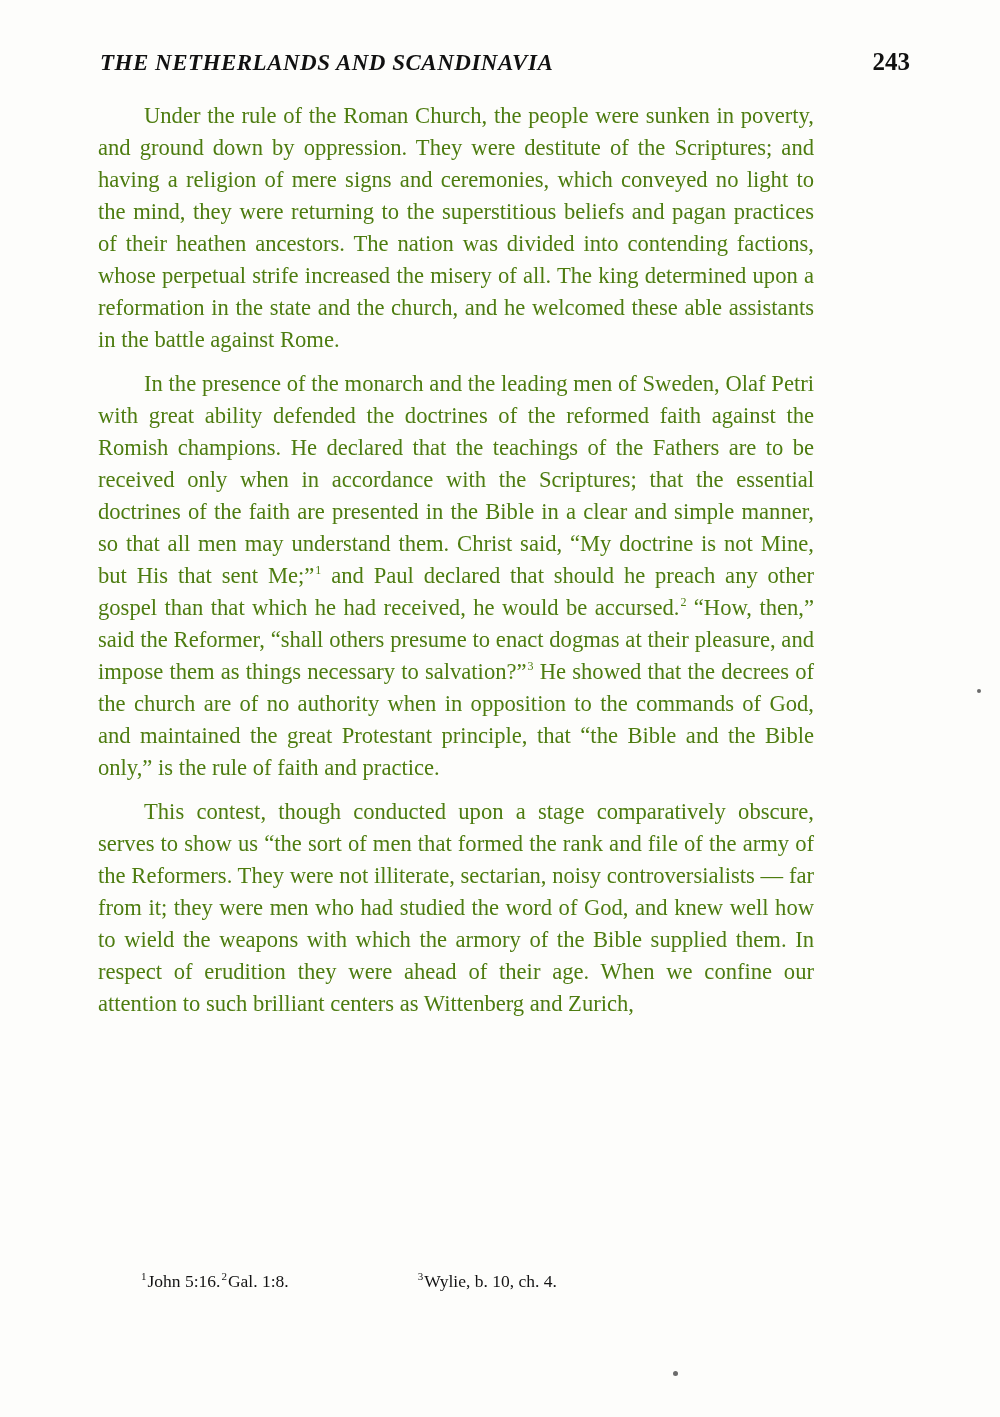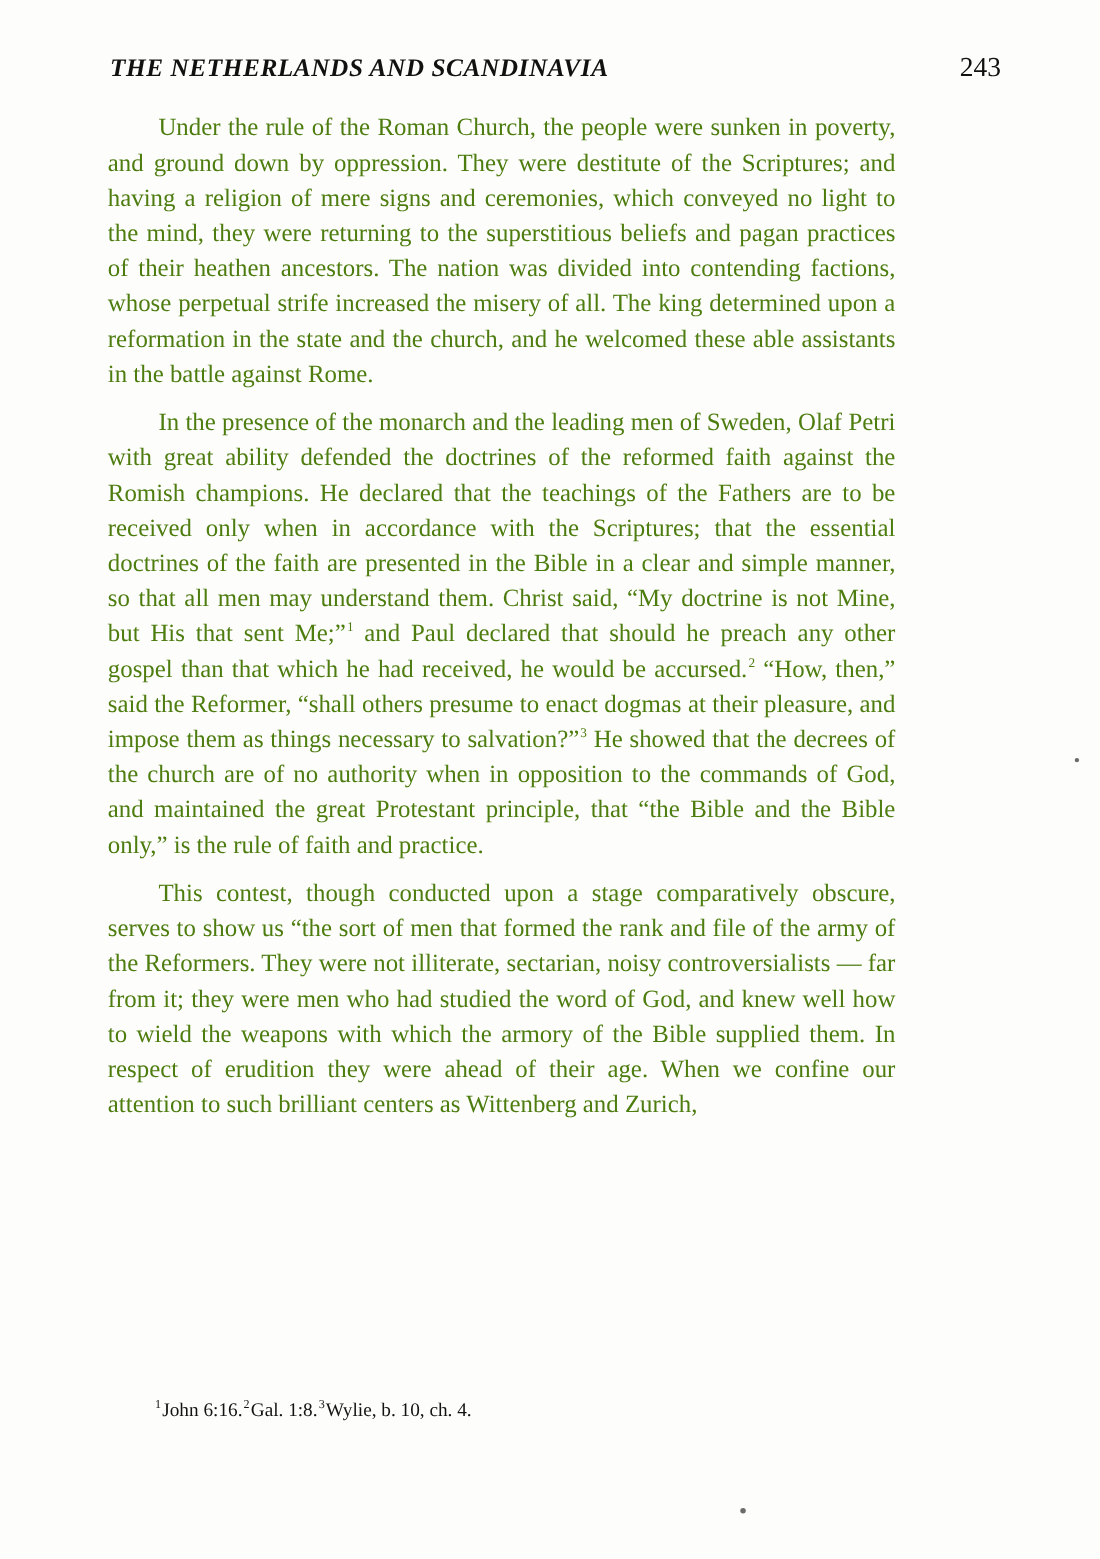--- a/index.html
+++ b/index.html
@@ -35,21 +35,21 @@
     font-family: "Liberation Serif", serif;
     font-style: italic;
     font-weight: bold;
     font-size: 23px;
     letter-spacing: 0.5px;
     white-space: nowrap;
     color: #111;
   }
   .page-number {
     font-family: "Liberation Serif", serif;
-    font-weight: normal;
+    font-weight: bold;
     font-size: 25px;
     color: #111;
   }
   .body-text {
     position: absolute;
     top: 100px;
     left: 98px;
     width: 716px;
     font-size: 22.6px;
     line-height: 32px;
@@ -77,21 +77,21 @@
     width: 716px;
     font-size: 17.5px;
     color: #131313;
     display: flex;
   }
   .footnote {
     white-space: nowrap;
   }
   .fn-1 { margin-left: 42px; }
   .fn-2 { }
-  .fn-3 { }
+  .fn-3 { margin-left: 128px; }
   .footnote sup {
     font-size: 11px;
     padding-right: 1px;
   }
   .speck {
     position: absolute;
     background: #6b6b6b;
     border-radius: 50%;
   }
   .speck-a { left: 977px; top: 689px; width: 4px; height: 4px; }
@@ -107,21 +107,21 @@
     <div class="page-number">243</div>
   </div>
 
   <div class="body-text">
     <p>Under the rule of the Roman Church, the people were sunken in poverty, and ground down by oppression.  They were destitute of the Scriptures; and having a religion of mere signs and ceremonies, which conveyed no light to the mind, they were returning to the superstitious beliefs and pagan practices of their heathen ancestors.  The nation was divided into contending factions, whose perpetual strife increased the misery of all.  The king determined upon a reformation in the state and the church, and he welcomed these able assistants in the battle against Rome.</p>
     <p><span>In the presence of the monarch and the leading men of Sweden, Olaf Petri with great ability defended the doctrines of the reformed faith against the Romish champions.  He declared that the teachings of the Fathers are to be received only when in accordance with the Scriptures; that the essential doctrines of the faith are presented in the Bible in a clear and simple manner, so that all men may understand them.  Christ said, “My doctrine is not Mine, but His that sent Me;”</span><sup>1</sup><span> and Paul declared that should he preach any other gospel than that which he had received, he would be accursed.</span><sup>2</sup><span>  “How, then,” said the Reformer, “shall others presume to enact dogmas at their pleasure, and impose them as things necessary to salvation?”</span><sup>3</sup><span> He showed that the decrees of the church are of no authority when in opposition to the commands of God, and maintained the great Protestant principle, that “the Bible and the Bible only,” is the rule of faith and practice.</span></p>
     <p>This contest, though conducted upon a stage comparatively obscure, serves to show us “the sort of men that formed the rank and file of the army of the Reformers. They were not illiterate, sectarian, noisy controversialists — far from it; they were men who had studied the word of God, and knew well how to wield the weapons with which the armory of the Bible supplied them.  In respect of erudition they were ahead of their age.  When we confine our attention to such brilliant centers as Wittenberg and Zurich,</p>
   </div>
 
   <div class="footnotes">
-    <div class="footnote fn-1"><sup>1</sup><span>John 6:16.</span></div>
+    <div class="footnote fn-1"><sup>1</sup><span>John 5:16.</span></div>
     <div class="footnote fn-2"><sup>2</sup><span>Gal. 1:8.</span></div>
     <div class="footnote fn-3"><sup>3</sup><span>Wylie, b. 10, ch. 4.</span></div>
   </div>
 
   <div class="speck speck-a"></div>
   <div class="speck speck-b"></div>
 
 </div>
 
 </body></html>

